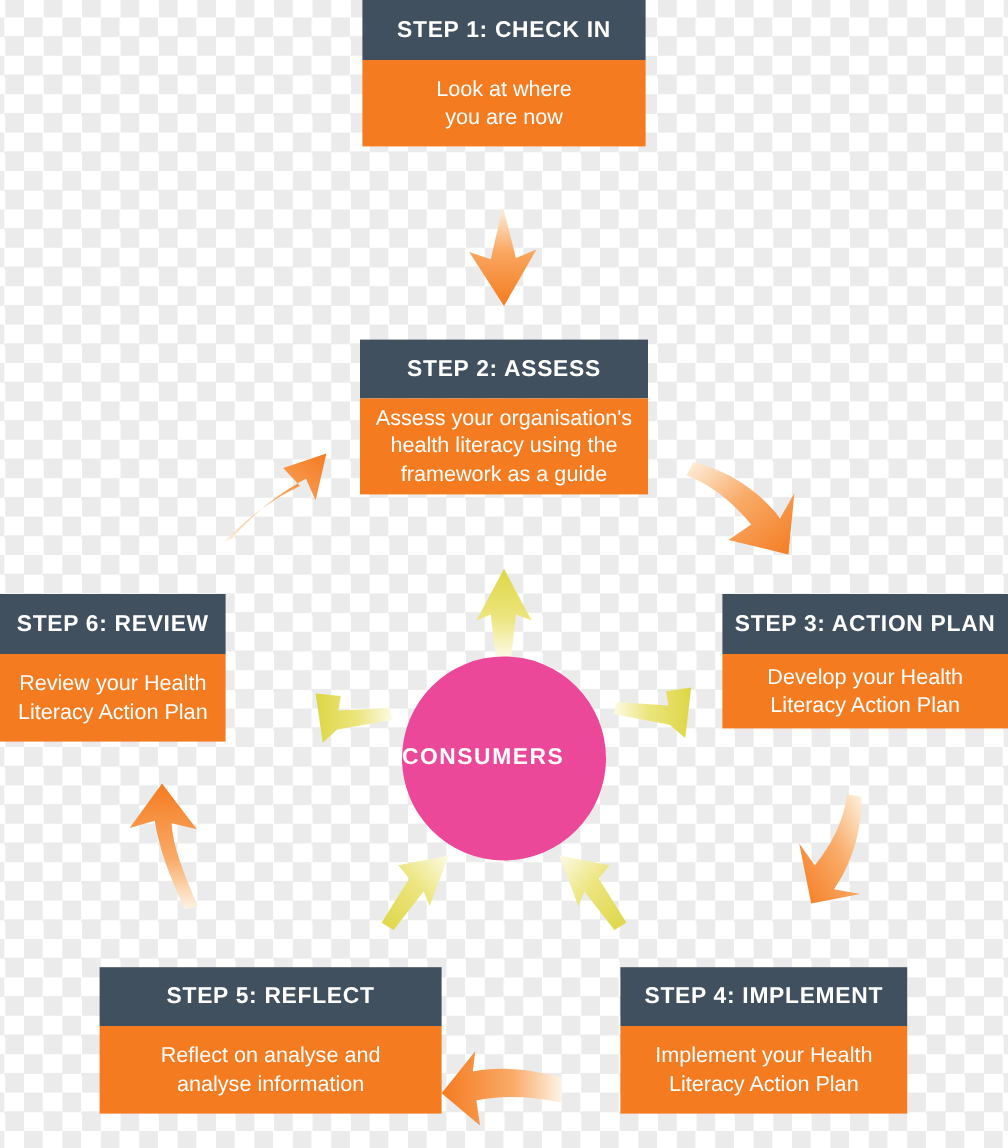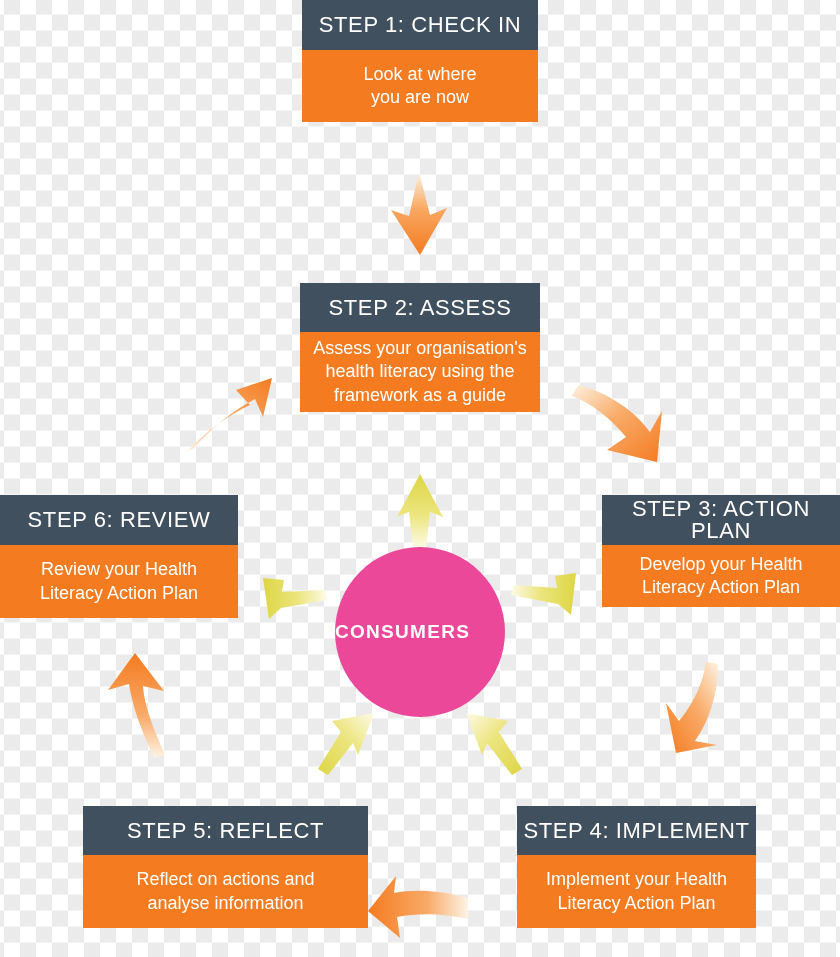--- a/index.html
+++ b/index.html
@@ -11,27 +11,27 @@
     position:relative;
     overflow:hidden;
   }
   .stage{position:absolute;inset:0;}
 
   
   .card{position:absolute;box-sizing:border-box;}
   .card .hdr{
     background:#41505f;
     color:#ffffff;
-    font-weight:normal;
+    font-weight:bold;
     letter-spacing:.6px;
     text-align:center;
     display:flex;align-items:center;justify-content:center;
     font-stretch:condensed;
     text-transform:uppercase;
-    font-size:22px;
+    font-size:19px;
     line-height:1;
   }
   .card .body{
     background:#f47b20;
     color:#ffffff;
     text-align:center;
     display:flex;align-items:center;justify-content:center;
     font-size:18px;
     line-height:1.3;
     padding:6px 10px;
@@ -44,21 +44,21 @@
   #card-step1 .body{height:72px;}
 
   #card-step2{left:300px;top:283px;width:240px;}
   #card-step2 .hdr{height:49px;}
   #card-step2 .body{height:80px;}
 
   #card-step3{left:602px;top:495px;width:238px;}
   #card-step3 .hdr{height:50px;}
   #card-step3 .body{height:62px;}
 
-  #card-step6{left:0px;top:495px;width:238px;}
+  #card-step6{left:0px;top:495px;width:188px;}
   #card-step6 .hdr{height:50px;}
   #card-step6 .body{height:73px;}
 
   #card-step5{left:83px;top:806px;width:285px;}
   #card-step5 .hdr{height:49px;}
   #card-step5 .body{height:73px;}
 
   #card-step4{left:517px;top:806px;width:239px;}
   #card-step4 .hdr{height:49px;}
   #card-step4 .body{height:73px;}
@@ -245,21 +245,21 @@
         <span>Implement your Health</span><br>
         <span>Literacy Action Plan</span>
       </span>
     </div>
   </div>
 
   <div class="card" id="card-step5">
     <div class="hdr">STEP 5: REFLECT</div>
     <div class="body">
       <span>
-        <span>Reflect on actions and</span><br>
+        <span>Reflect on analyse and</span><br>
         <span>analyse information</span>
       </span>
     </div>
   </div>
 
   <div class="card" id="card-step6">
     <div class="hdr">STEP 6: REVIEW</div>
     <div class="body">
       <span>
         <span>Review your Health</span><br>

